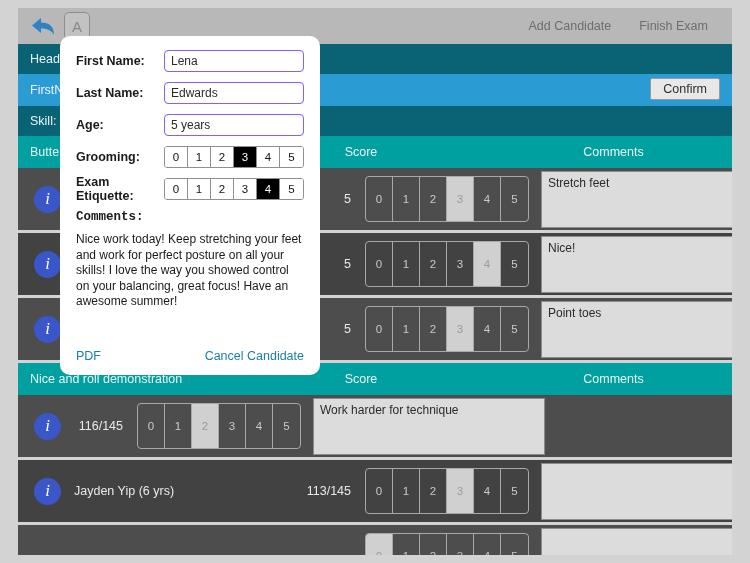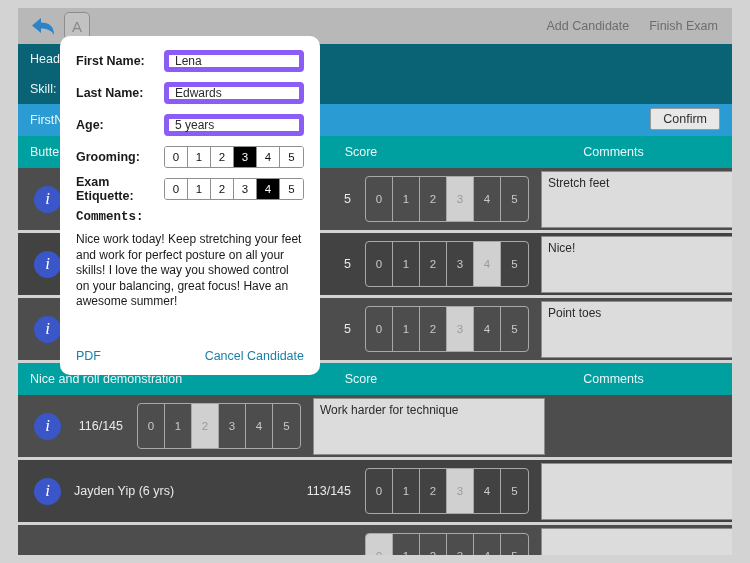--- a/index.html
+++ b/index.html
@@ -43,22 +43,22 @@
     position: absolute;
     left: 0; right: 0;
     text-align: center;
     font-size: 14.5px;
     color: #3b3b3b;
     letter-spacing: .2px;
   }
   .toolbar-right {
     margin-left: auto;
     display: flex; align-items: center;
-    gap: 20px;
-    padding-right: 14px;
+    gap: 28px;
+    padding-right: 24px;
     position: relative; z-index: 2;
   }
   .toolbar-right span {
     font-size: 12.5px;
     color: #6d6d6d;
   }
 
   
   .body {
     position: absolute;
@@ -187,21 +187,21 @@
   .flabel {
     width: 88px;
     font-size: 12.5px;
     font-weight: bold;
     color: #1a1a1a;
     flex: 0 0 auto;
   }
   .finput {
     flex: 1;
     height: 22px;
-    border: 5px solid #8b5cf6;
+    border: 1px solid #8b5cf6;
     border-radius: 4px;
     font-size: 12px;
     color: #2a2a2a;
     padding: 0 6px;
     display: flex;
     align-items: center;
   }
   .mseg {
     display: flex;
     border: 1px solid #8f8f8f;
@@ -260,27 +260,27 @@
       <span>Finish Exam</span>
     </div>
   </div>
 
   <div class="body">
 
     <div class="band dark">
       <span class="label">Heade</span>
     </div>
 
-    <div class="band dark2">
-      <span class="label">Skill: </span>
-    </div>
-
     <div class="band blue">
       <span class="label">FirstN</span>
       <button class="confirm-btn">Confirm</button>
+    </div>
+
+    <div class="band dark2">
+      <span class="label">Skill: </span>
     </div>
 
     <div class="band teal">
       <span class="label">Butter</span>
       <span class="col-score">Score</span>
       <span class="col-comments">Comments</span>
     </div>
 
     <div id="hidden-rows">
         <div class="row">

